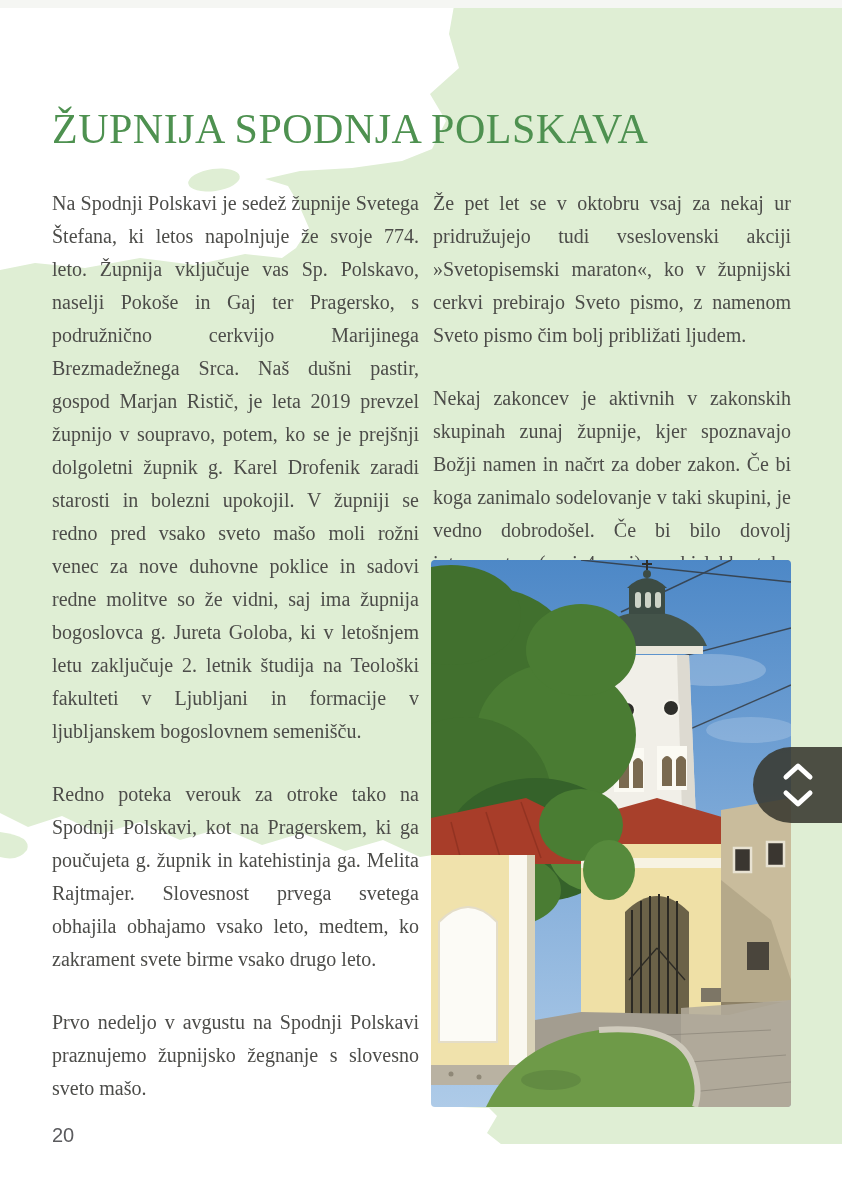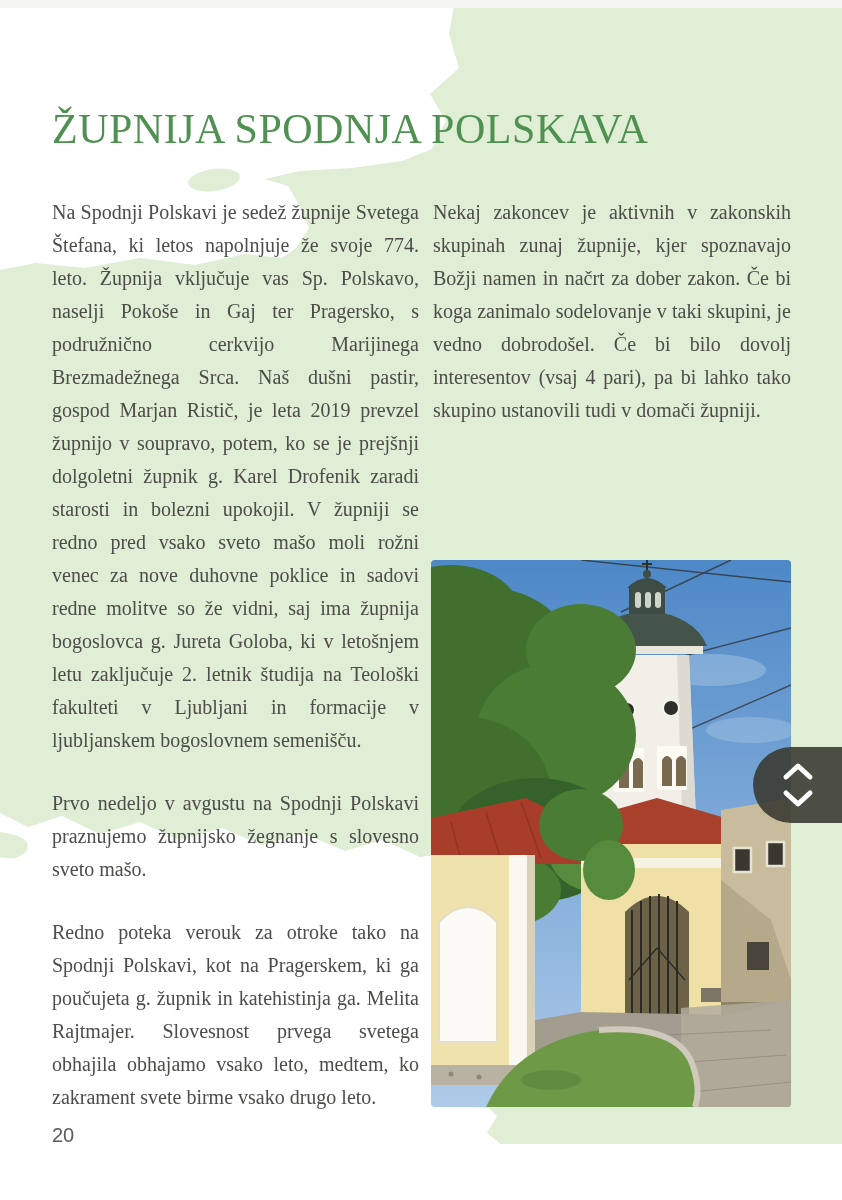--- a/index.html
+++ b/index.html
@@ -16,21 +16,21 @@
   .page-title {
     position:absolute; left:52px; top:106px; width:740px;
     font-size:42px; line-height:1.1; font-weight:normal;
     letter-spacing:0.5px; color:#4e9150; margin:0;
   }
   .col {
     position:absolute; top:184px;
     font-size:20px; line-height:33px; color:#4c4c49;
     text-align:justify; hyphens:none;
   }
-  .col p { margin:12px 0 30px 0;font-family:Liberation Serif, serif; }
+  .col p { margin:3px 0 30px 0;font-family:Liberation Serif, serif; }
   .col-left  { left:52px;  width:367px; }
   .col-right { left:433px; width:358px; }
 
   .photo {
     position:absolute; left:431px; top:560px; width:360px; height:547px;
     margin:0; border-radius:4px; overflow:hidden;
   }
   .photo svg { display:block; width:360px; height:547px; }
 
   .scroll-nav {
@@ -70,26 +70,27 @@
     <path fill="#dfeed4" d="M0,832 Q32,836 27,850 Q18,862 0,857 Z"></path>
   </svg>
 
   <div class="edge-strip top"></div>
   <div class="edge-strip bottom"></div>
 
   <h1 class="page-title">ŽUPNIJA SPODNJA POLSKAVA</h1>
 
   <div class="col col-left">
     <p>Na Spodnji Polskavi je sedež župnije Svetega Štefana, ki letos napolnjuje že svoje 774. leto. Župnija vključuje vas Sp. Polskavo, naselji Pokoše in Gaj ter Pragersko, s podružnično cerkvijo Marijinega Brezmadežnega Srca. Naš dušni pastir, gospod Marjan Ristič, je leta 2019 prevzel župnijo v soupravo, potem, ko se je prejšnji dolgoletni župnik g. Karel Drofenik zaradi starosti in bolezni upokojil. V župniji se redno pred vsako sveto mašo moli rožni venec za nove duhovne poklice in sadovi redne molitve so že vidni, saj ima župnija bogoslovca g. Jureta Goloba, ki v letošnjem letu zaključuje 2. letnik študija na Teološki fakulteti v Ljubljani in formacije v ljubljanskem bogoslovnem semenišču.</p>
+    <p>Redno poteka verouk za otroke tako na Spodnji Polskavi, kot na Pragerskem, ki ga poučujeta g. župnik in katehistinja ga. Melita Rajtmajer. Slovesnost prvega svetega obhajila obhajamo vsako leto, medtem, ko zakrament svete birme vsako drugo leto.</p>
     <p>Prvo nedeljo v avgustu na Spodnji Polskavi praznujemo župnijsko žegnanje s slovesno sveto mašo.</p>
-    <p>Redno poteka verouk za otroke tako na Spodnji Polskavi, kot na Pragerskem, ki ga poučujeta g. župnik in katehistinja ga. Melita Rajtmajer. Slovesnost prvega svetega obhajila obhajamo vsako leto, medtem, ko zakrament svete birme vsako drugo leto.</p>
     <p>Poleti med počitnicami za otroke poskrbijo animatorji, v okviru izvedbe Oratorija, ki poteka prvi teden v avgustu. V decembru pripravljajo za otroke še Miklavževanje in sooblikujejo sveto mašo na sveti večer, h kateri so povabljene predvsem družine.</p>
   </div>
 
   <div class="col col-right">
+    <p>Že pet let se v oktobru vsaj za nekaj ur pridružujejo tudi vseslovenski akciji »Svetopisemski maraton«, ko v župnijski cerkvi prebirajo Sveto pismo, z namenom Sveto pismo čim bolj približati ljudem.</p>
     <p>Nekaj zakoncev je aktivnih v zakonskih skupinah zunaj župnije, kjer spoznavajo Božji namen in načrt za dober zakon. Če bi koga zanimalo sodelovanje v taki skupini, je vedno dobrodošel. Če bi bilo dovolj interesentov (vsaj 4 pari), pa bi lahko tako skupino ustanovili tudi v domači župniji.</p>
   </div>
 
   <figure class="photo">
     <svg viewBox="0 0 360 547" preserveAspectRatio="none" role="img">
       <defs>
         <linearGradient id="sky" x1="0" y1="0" x2="0" y2="1">
           <stop offset="0" stop-color="#4d88c7"></stop>
           <stop offset="0.65" stop-color="#8db4dd"></stop>
           <stop offset="1" stop-color="#aecbe8"></stop>

